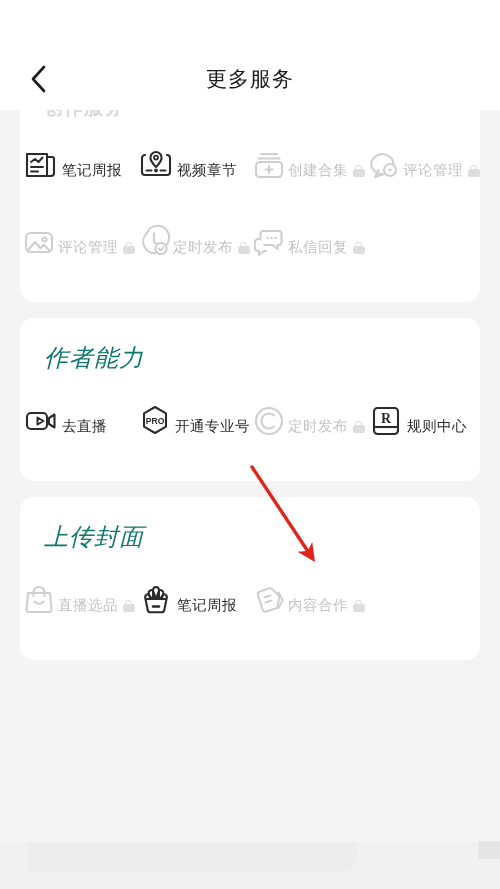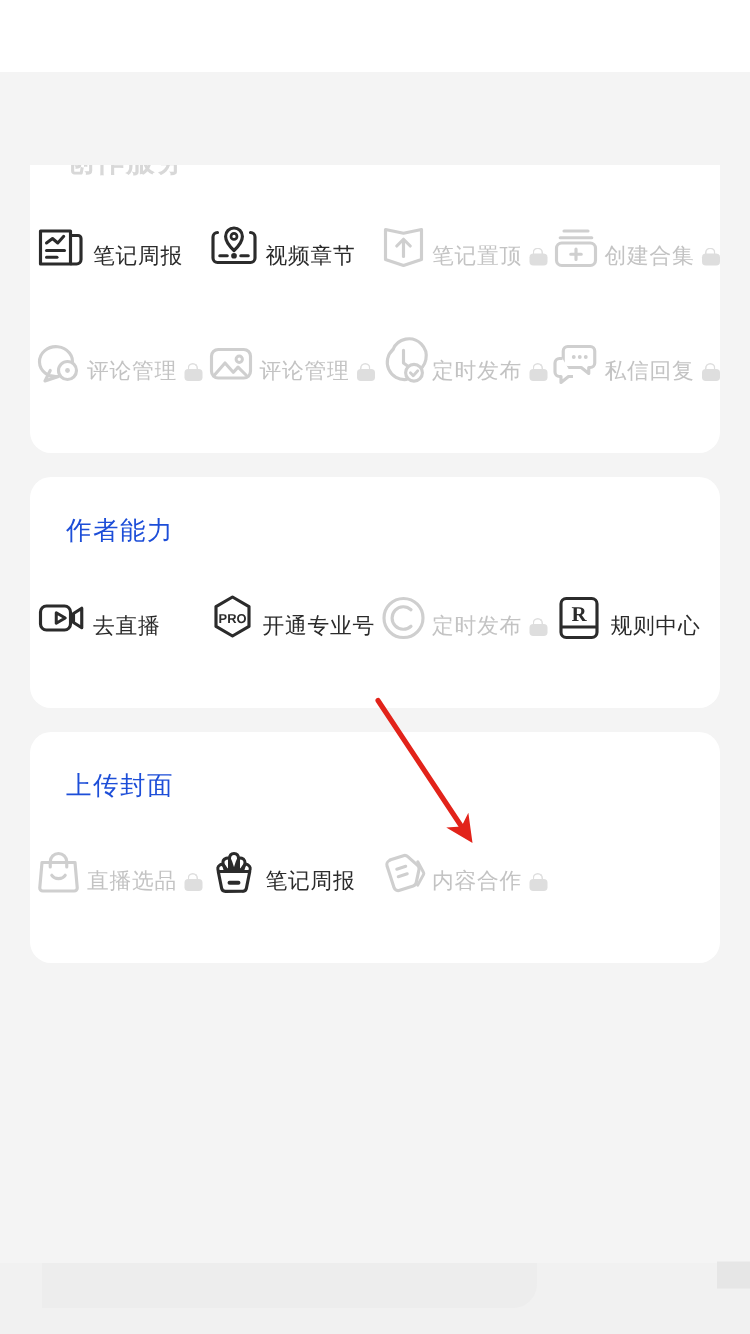--- a/index.html
+++ b/index.html
@@ -74,25 +74,26 @@
     position: absolute;
     left: 24px;
     top: -15px;
     font-size: 19px;
     color: #d8d8d8;
     font-weight: 700;
     letter-spacing: 1px;
     white-space: nowrap;
   }
   .card-title {
-    font-size: 17px;
-    color: #1d4ed8;
+    font-size: 24px;
+    color: #0f766e;
     font-weight: 500;
     letter-spacing: 1px;
     padding: 24px 0 6px 24px;
+    font-style: italic;
   }
   .grid {
     display: flex;
     flex-wrap: wrap;
     padding: 6px 0 0 0;
   }
   .cell {
     width: 25%;
     display: flex;
     flex-direction: row;
@@ -169,20 +170,30 @@
     background: #e6e6e6;
   }
 </style>
 </head>
 <body>
 
 <div id="phone">
 
   <div class="statusbar"></div>
 
+  <div class="navbar">
+    <div class="back-btn">
+      <span>
+        <svg width="18" height="30" viewBox="0 0 18 30">
+          <path d="M15 3 L4 15 L15 27" fill="none" stroke="#1a1a1a" stroke-width="2.6" stroke-linecap="round" stroke-linejoin="round"></path>
+        </svg>
+      </span>
+    </div>
+    <div class="nav-title">更多服务</div>
+  </div>
 
   <div class="scroll">
 
     <div class="card first">
       <div class="clipped-title-wrap">
         <div class="clipped-title">创作服务</div>
       </div>
 
       <div class="grid">
 
@@ -210,36 +221,20 @@
               <path d="M9.5 24.5 h5" stroke="#2b2b2b" stroke-width="2" stroke-linecap="round"></path>
               <circle cx="19" cy="24.5" r="1.9" fill="#2b2b2b"></circle>
               <path d="M23.5 24.5 h5" stroke="#2b2b2b" stroke-width="2" stroke-linecap="round"></path>
             </svg>
           </div>
           <div class="label-row">
             <span class="label">视频章节</span>
           </div>
         </div>
 
-        <div class="cell disabled">
-          <div class="icon-box">
-            <svg width="38" height="38" viewBox="0 0 38 38">
-              <path d="M7 7 l12 2.5 l12 -2.5 v20 l-12 4 l-12 -4 z" fill="none" stroke="#cfcfcf" stroke-width="2.1" stroke-linejoin="round"></path>
-              <path d="M19 25 v-11" stroke="#cfcfcf" stroke-width="2.1" stroke-linecap="round"></path>
-              <path d="M14.5 18 l4.5 -4.5 l4.5 4.5" fill="none" stroke="#cfcfcf" stroke-width="2.1" stroke-linecap="round" stroke-linejoin="round"></path>
-            </svg>
-          </div>
-          <div class="label-row">
-            <span class="label">笔记置顶</span>
-            <span class="lock">
-                <i class="shackle"></i>
-                <i class="body"></i>
-              </span>
-          </div>
-        </div>
 
         <div class="cell disabled">
           <div class="icon-box">
             <svg width="38" height="38" viewBox="0 0 38 38">
               <path d="M11 8 h16" fill="none" stroke="#cfcfcf" stroke-width="2.1" stroke-linecap="round"></path>
               <path d="M8.5 12.5 h21" fill="none" stroke="#cfcfcf" stroke-width="2.1" stroke-linecap="round"></path>
               <rect x="6" y="16" width="26" height="15" rx="3.5" fill="none" stroke="#cfcfcf" stroke-width="2.1"></rect>
               <path d="M19 20 v7 M15.5 23.5 h7" stroke="#cfcfcf" stroke-width="2.1" stroke-linecap="round"></path>
             </svg>
           </div>

